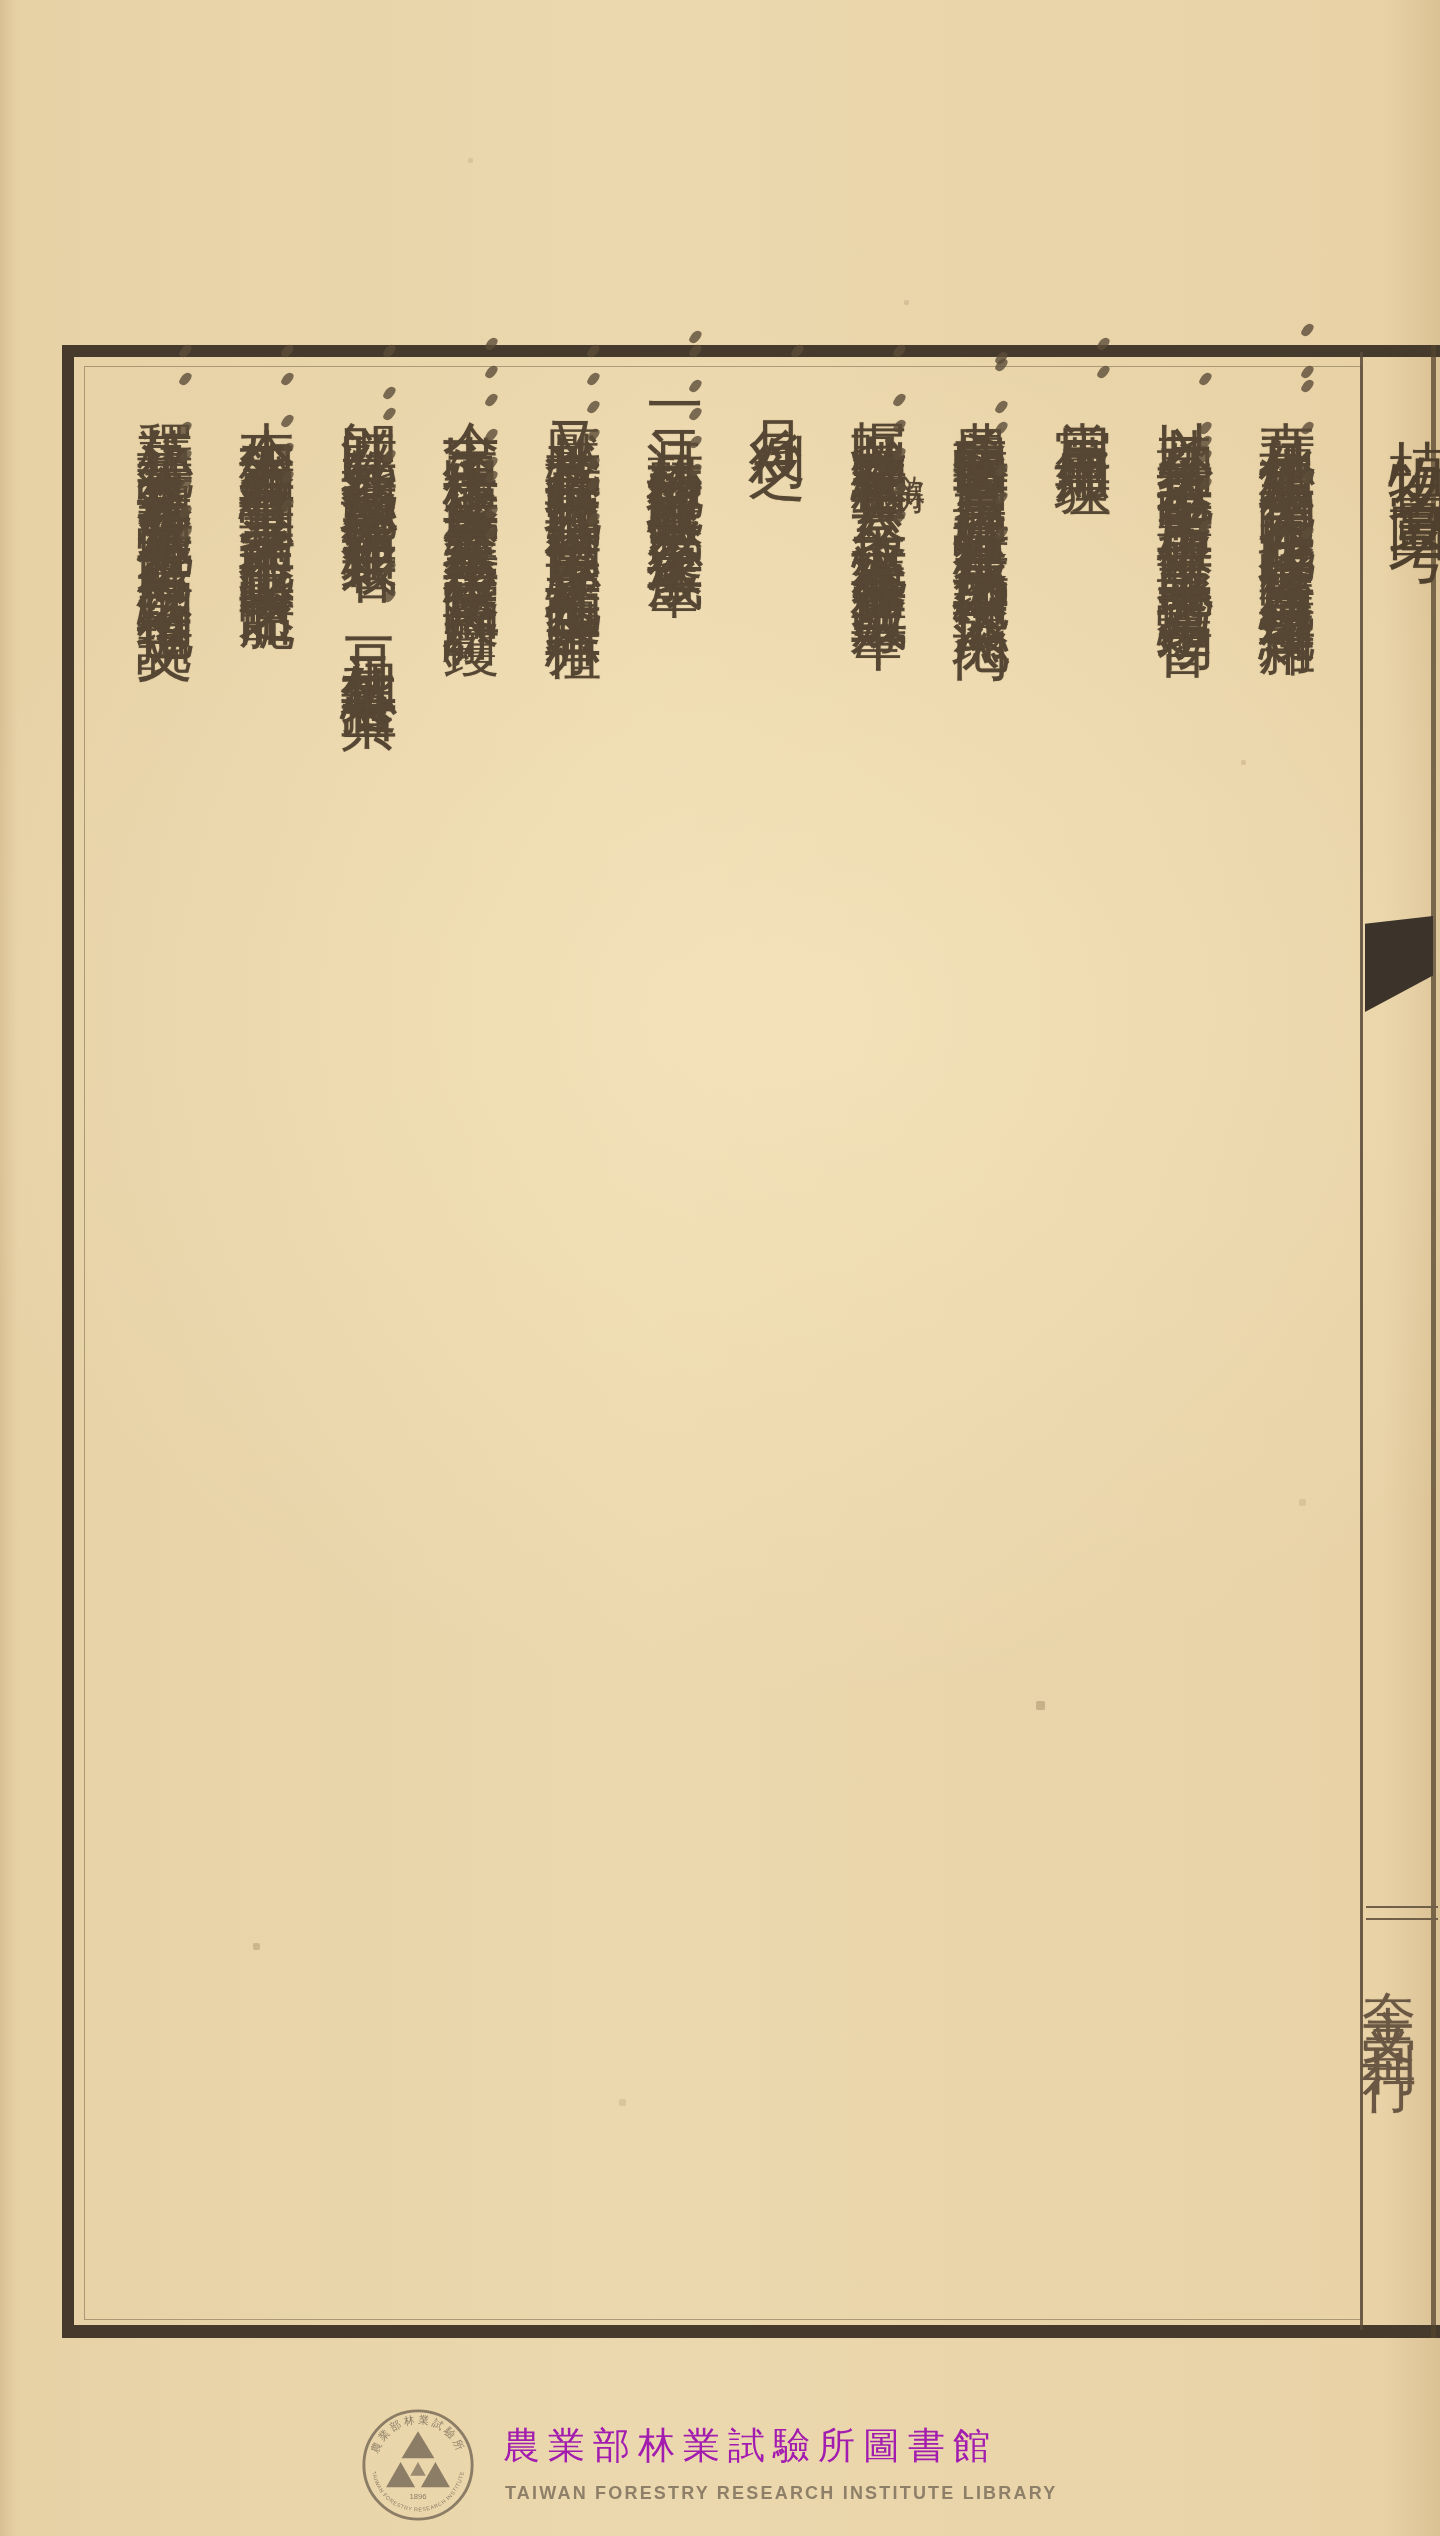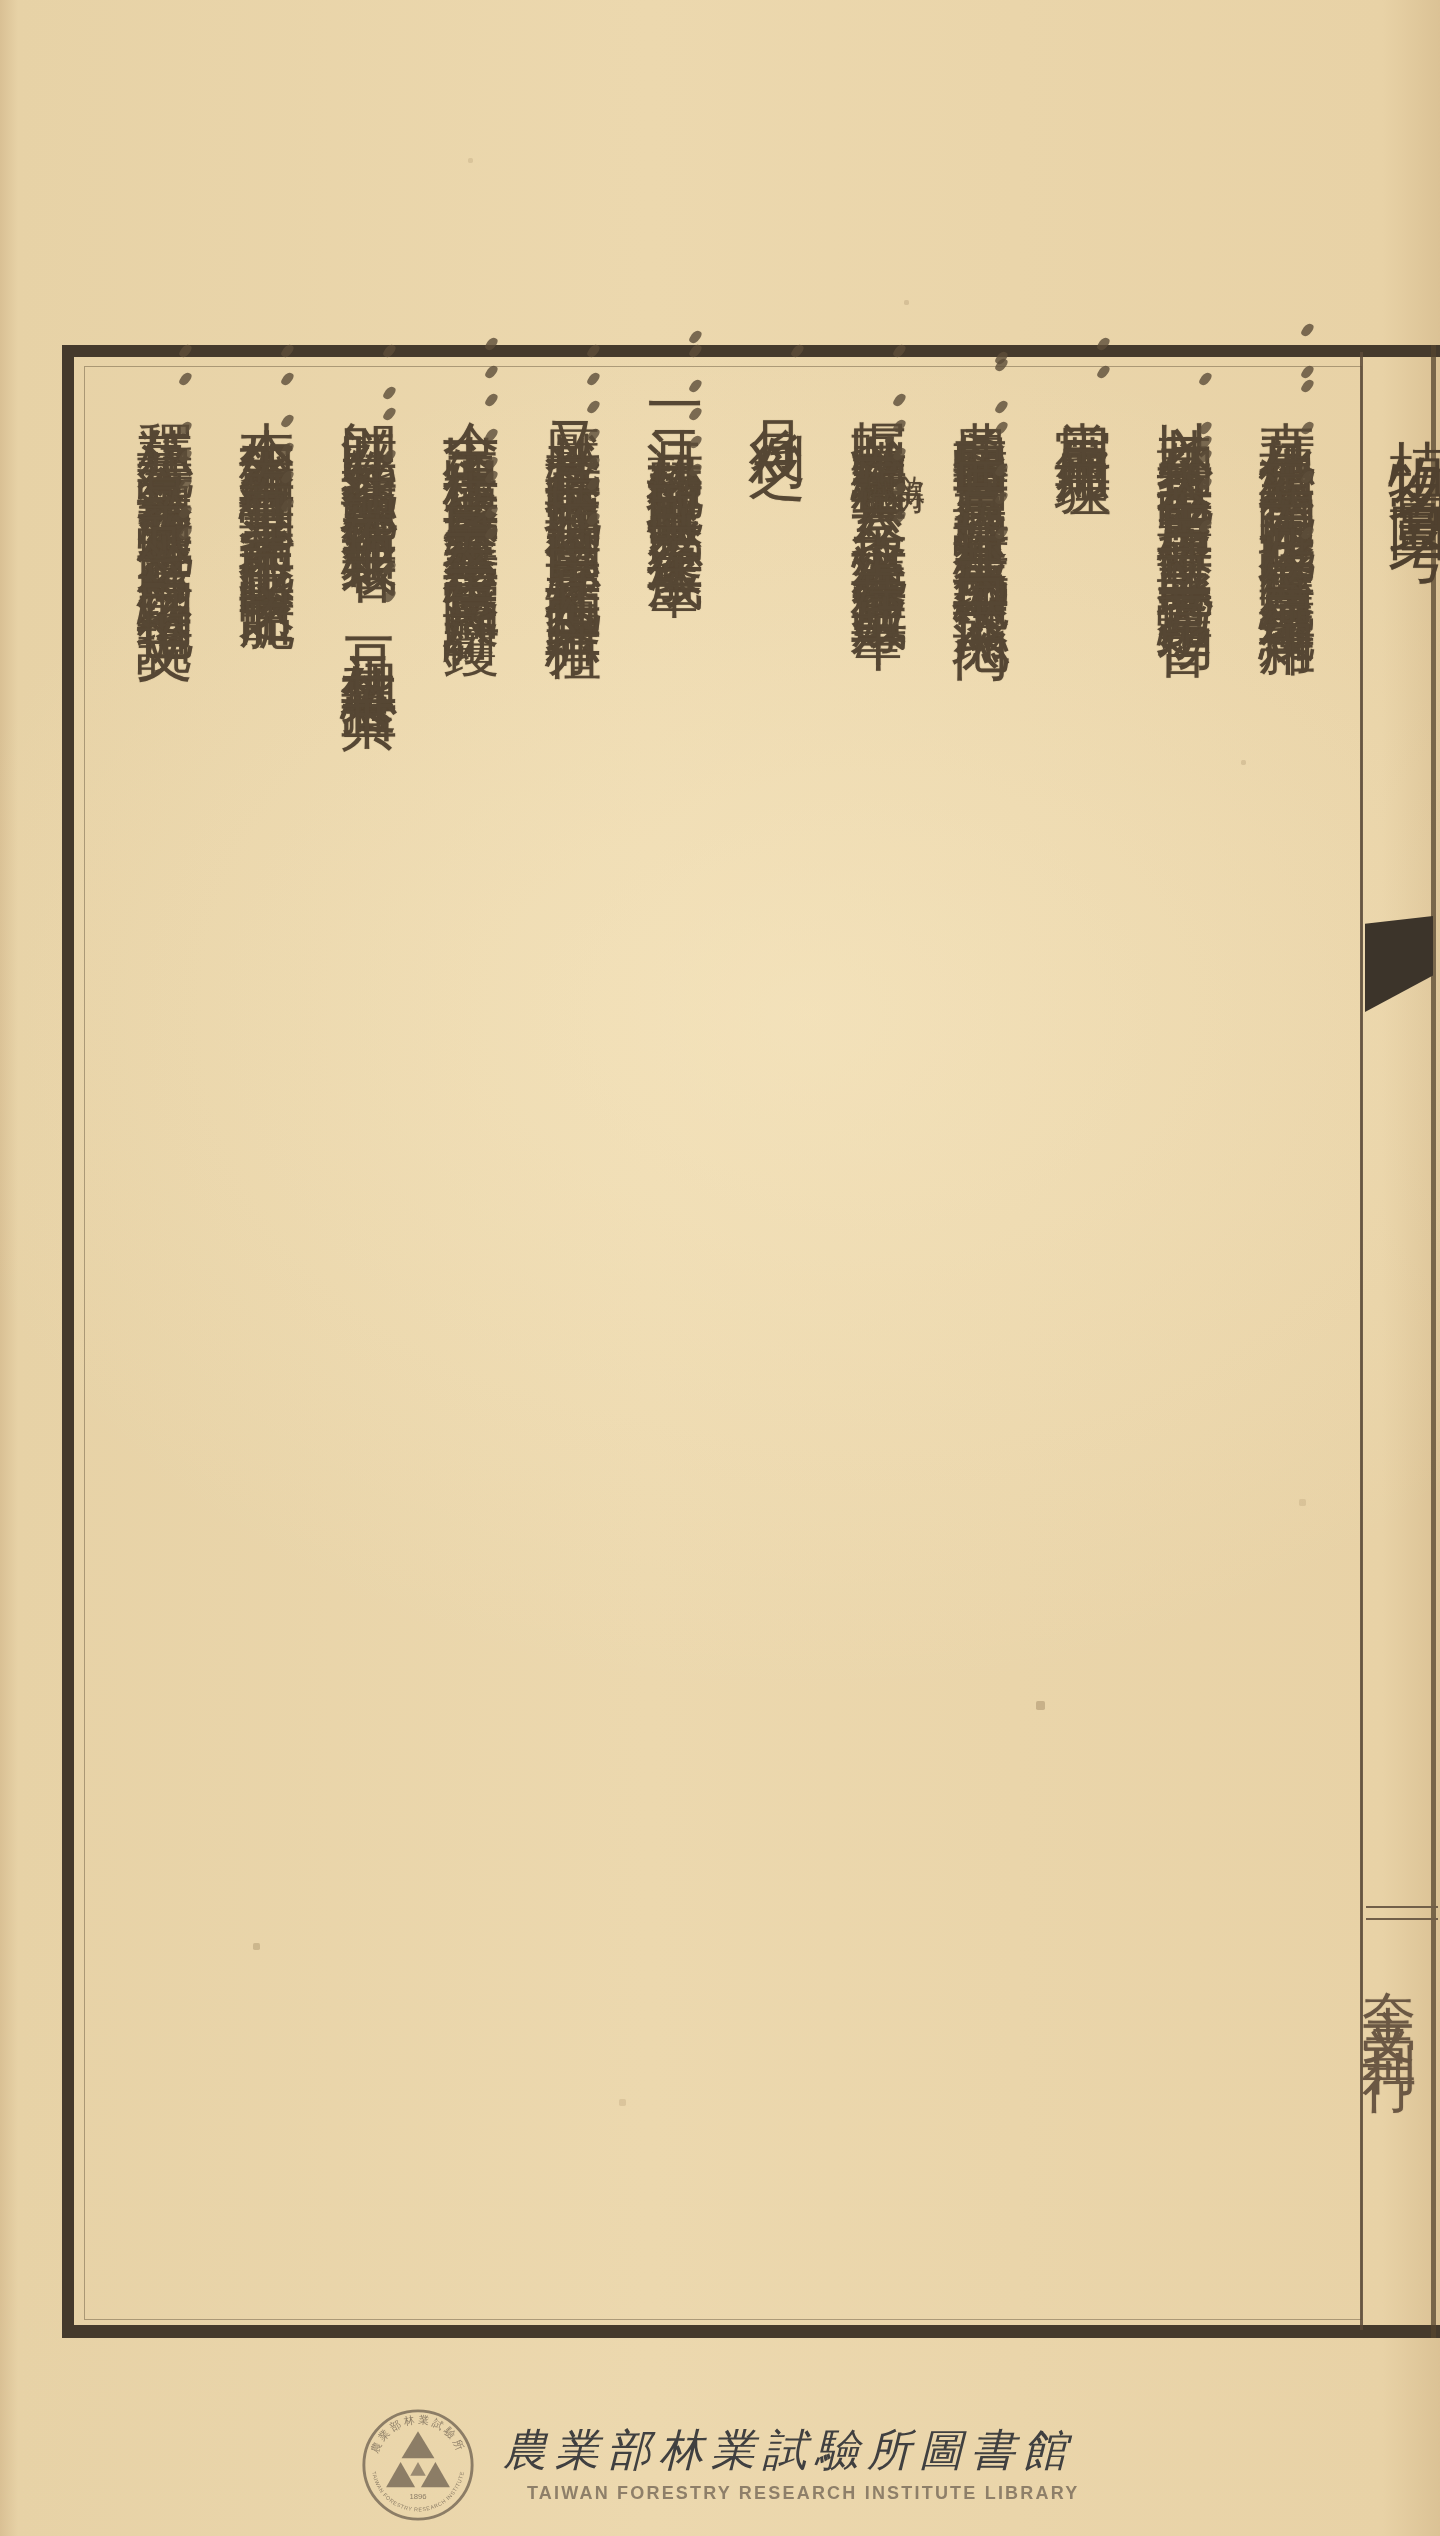--- a/index.html
+++ b/index.html
@@ -54,24 +54,24 @@
   
   .book-title{
     position:absolute;left:1397px;top:392px;width:62px;height:520px;
     writing-mode:vertical-rl;text-orientation:upright;
     font-size:60px;letter-spacing:17px;color:#50412f;text-shadow:0 0 1px rgba(80,65,47,.5);}
   .publisher{
     position:absolute;left:1369px;top:1948px;width:56px;height:380px;
     writing-mode:vertical-rl;text-orientation:upright;
     font-size:54px;letter-spacing:18px;color:#6b5844;text-shadow:0 0 1px rgba(107,88,68,.45);}
   
-  .stamp-zh{position:absolute;left:503px;top:2421px;font-size:44px;letter-spacing:8px;
-    color:#404040;font-family:"Liberation Sans",sans-serif;font-weight:500;white-space:nowrap;font-style:italic;}
+  .stamp-zh{position:absolute;left:503px;top:2421px;font-size:37px;letter-spacing:8px;
+    color:#a21caf;font-family:"Liberation Sans",sans-serif;font-weight:500;white-space:nowrap;}
   .stamp-en{position:absolute;left:505px;top:2483px;font-size:18px;letter-spacing:2.2px;
-    color:#8e7f69;font-family:"Liberation Sans",sans-serif;font-weight:700;white-space:nowrap;margin-left:22px;}
+    color:#8e7f69;font-family:"Liberation Sans",sans-serif;font-weight:700;white-space:nowrap;}
   .stamp-logo{position:absolute;left:360px;top:2406px;width:116px;height:118px;}
 </style>
 </head>
 <body>
 
 <div class="speck"></div>
 
 <div class="b-top"></div>
 <div class="b-left"></div>
 <div class="b-bottom"></div>

